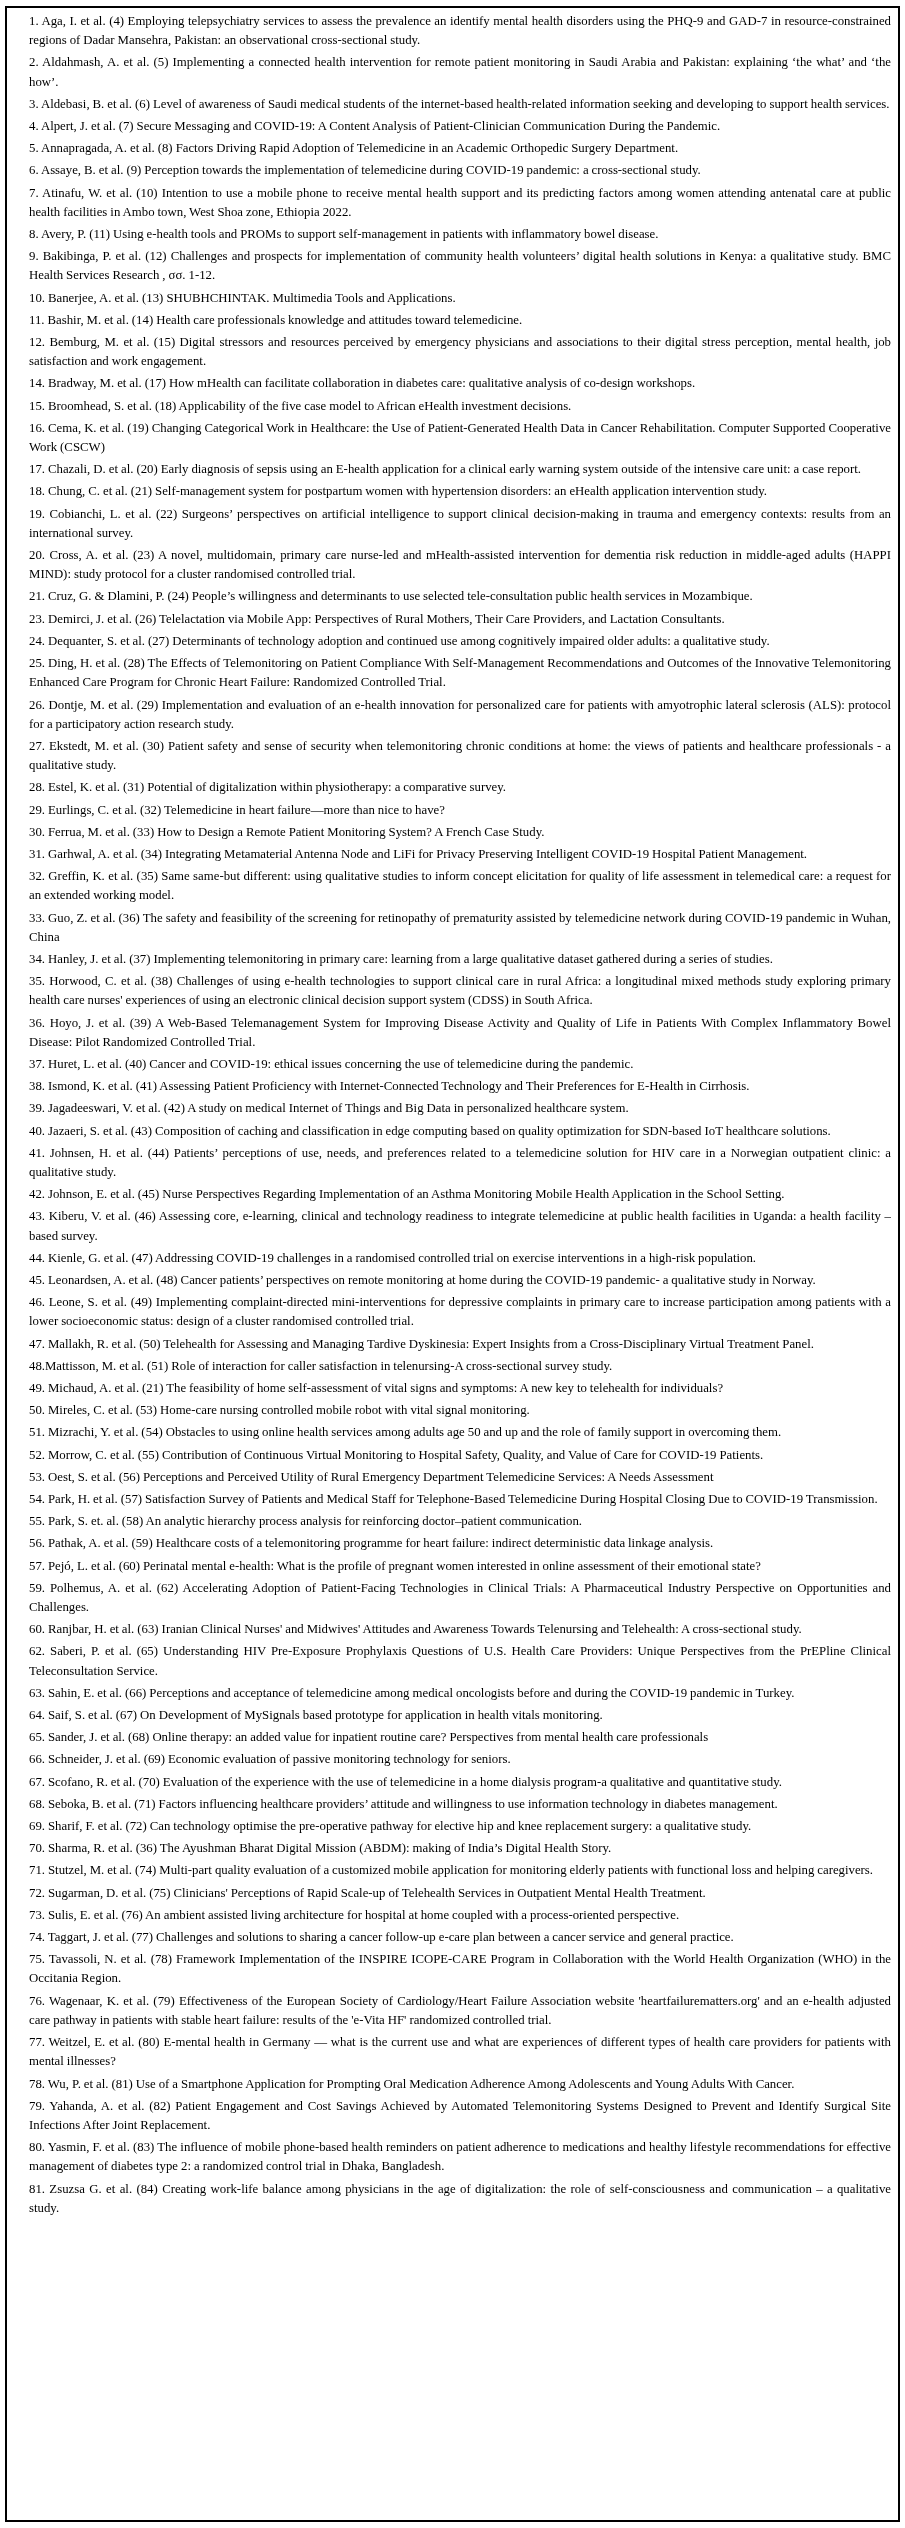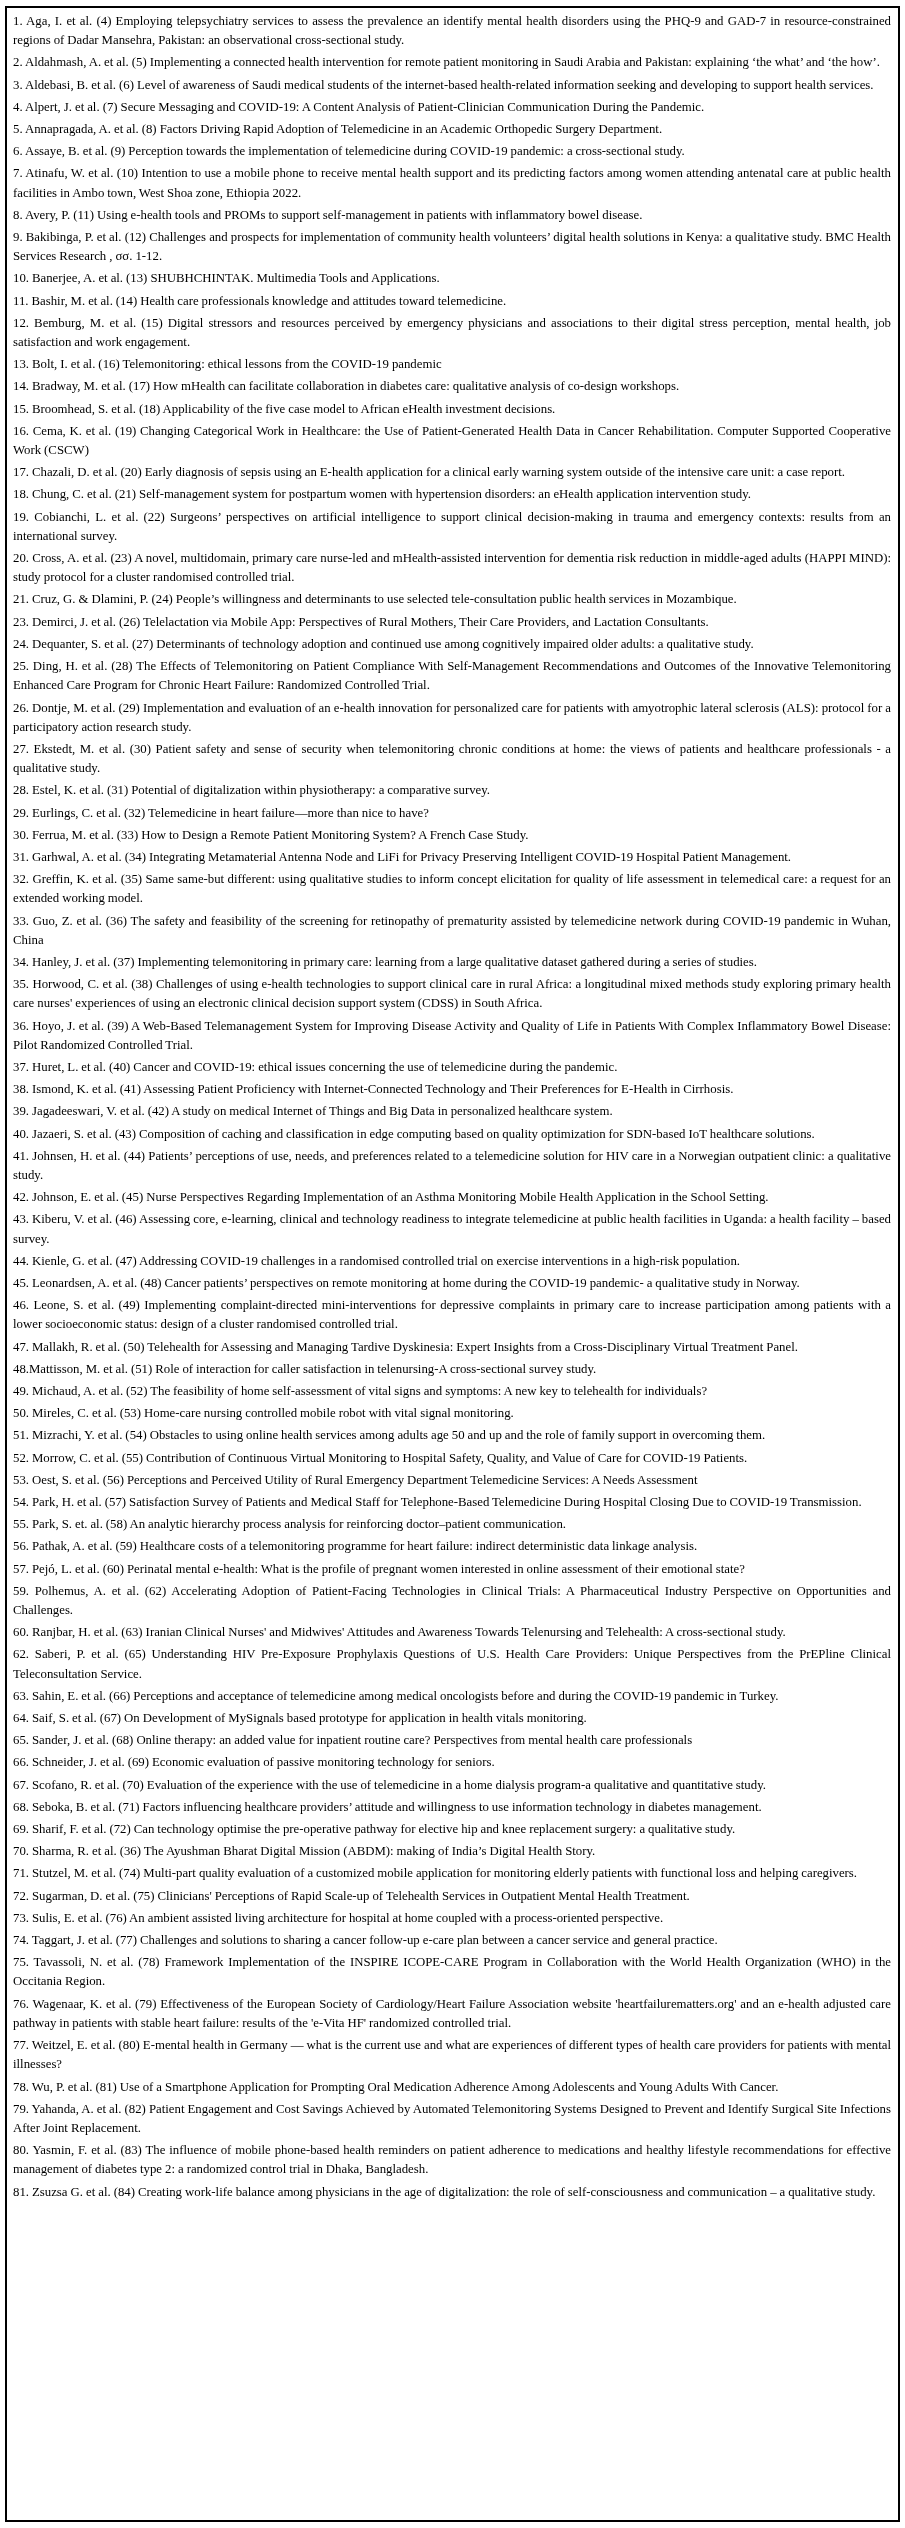--- a/index.html
+++ b/index.html
@@ -14,21 +14,21 @@
     font-family: "Liberation Serif", "DejaVu Serif", serif;
     color: #000000;
   }
   .page-frame {
     position: absolute;
     left: 5px;
     top: 6px;
     right: 5px;
     bottom: 6px;
     border: 2px solid #000000;
-    padding: 4px 7px 4px 6px;
+    padding: 4px 7px 4px 22px;
     box-sizing: border-box;
     overflow: hidden;
     background: #ffffff;
   }
   .ref-list {
     width: 100%;
   }
   .ref-item {
     margin: 0 0 3px 0;
     font-size: 12.8px;
@@ -50,21 +50,20 @@
       <p class="ref-item">3. Aldebasi, B. et al. (6) Level of awareness of Saudi medical students of the internet-based health-related information seeking and developing to support health services.</p>
       <p class="ref-item">4. Alpert, J. et al. (7) Secure Messaging and COVID-19: A Content Analysis of Patient-Clinician Communication During the Pandemic.</p>
       <p class="ref-item">5. Annapragada, A. et al. (8) Factors Driving Rapid Adoption of Telemedicine in an Academic Orthopedic Surgery Department.</p>
       <p class="ref-item">6. Assaye, B. et al. (9) Perception towards the implementation of telemedicine during COVID-19 pandemic: a cross-sectional study.</p>
       <p class="ref-item">7. Atinafu, W. et al. (10) Intention to use a mobile phone to receive mental health support and its predicting factors among women attending antenatal care at public health facilities in Ambo town, West Shoa zone, Ethiopia 2022.</p>
       <p class="ref-item">8. Avery, P. (11) Using e-health tools and PROMs to support self-management in patients with inflammatory bowel disease.</p>
       <p class="ref-item">9. Bakibinga, P. et al. (12) Challenges and prospects for implementation of community health volunteers’ digital health solutions in Kenya: a qualitative study. BMC Health Services Research , σσ. 1-12.</p>
       <p class="ref-item">10. Banerjee, A. et al. (13) SHUBHCHINTAK. Multimedia Tools and Applications.</p>
       <p class="ref-item">11. Bashir, M. et al. (14) Health care professionals knowledge and attitudes toward telemedicine.</p>
       <p class="ref-item">12. Bemburg, M. et al. (15) Digital stressors and resources perceived by emergency physicians and associations to their digital stress perception, mental health, job satisfaction and work engagement.</p>
-      <p class="ref-item">13. Bolt, I. et al. (16) Telemonitoring: ethical lessons from the COVID-19 pandemic</p>
       <p class="ref-item">14. Bradway, M. et al. (17) How mHealth can facilitate collaboration in diabetes care: qualitative analysis of co-design workshops.</p>
       <p class="ref-item">15. Broomhead, S. et al. (18) Applicability of the five case model to African eHealth investment decisions.</p>
       <p class="ref-item">16. Cema, K. et al. (19) Changing Categorical Work in Healthcare: the Use of Patient-Generated Health Data in Cancer Rehabilitation. Computer Supported Cooperative Work (CSCW)</p>
       <p class="ref-item">17. Chazali, D. et al. (20) Early diagnosis of sepsis using an E-health application for a clinical early warning system outside of the intensive care unit: a case report.</p>
       <p class="ref-item">18. Chung, C. et al. (21) Self-management system for postpartum women with hypertension disorders: an eHealth application intervention study.</p>
       <p class="ref-item">19. Cobianchi, L. et al. (22) Surgeons’ perspectives on artificial intelligence to support clinical decision-making in trauma and emergency contexts: results from an international survey.</p>
       <p class="ref-item">20. Cross, A. et al. (23) A novel, multidomain, primary care nurse-led and mHealth-assisted intervention for dementia risk reduction in middle-aged adults (HAPPI MIND): study protocol for a cluster randomised controlled trial.</p>
       <p class="ref-item">21. Cruz, G. &amp; Dlamini, P. (24) People’s willingness and determinants to use selected tele-consultation public health services in Mozambique.</p>
       <p class="ref-item">23. Demirci, J. et al. (26) Telelactation via Mobile App: Perspectives of Rural Mothers, Their Care Providers, and Lactation Consultants.</p>
       <p class="ref-item">24. Dequanter, S. et al. (27) Determinants of technology adoption and continued use among cognitively impaired older adults: a qualitative study.</p>
@@ -85,21 +84,21 @@
       <p class="ref-item">39. Jagadeeswari, V. et al. (42) A study on medical Internet of Things and Big Data in personalized healthcare system.</p>
       <p class="ref-item">40. Jazaeri, S. et al. (43) Composition of caching and classification in edge computing based on quality optimization for SDN-based IoT healthcare solutions.</p>
       <p class="ref-item">41. Johnsen, H. et al. (44) Patients’ perceptions of use, needs, and preferences related to a telemedicine solution for HIV care in a Norwegian outpatient clinic: a qualitative study.</p>
       <p class="ref-item">42. Johnson, E. et al. (45) Nurse Perspectives Regarding Implementation of an Asthma Monitoring Mobile Health Application in the School Setting.</p>
       <p class="ref-item">43. Kiberu, V. et al. (46) Assessing core, e-learning, clinical and technology readiness to integrate telemedicine at public health facilities in Uganda: a health facility – based survey.</p>
       <p class="ref-item">44. Kienle, G. et al. (47) Addressing COVID-19 challenges in a randomised controlled trial on exercise interventions in a high-risk population.</p>
       <p class="ref-item">45. Leonardsen, A. et al. (48) Cancer patients’ perspectives on remote monitoring at home during the COVID-19 pandemic- a qualitative study in Norway.</p>
       <p class="ref-item">46. Leone, S. et al. (49) Implementing complaint-directed mini-interventions for depressive complaints in primary care to increase participation among patients with a lower socioeconomic status: design of a cluster randomised controlled trial.</p>
       <p class="ref-item">47. Mallakh, R. et al. (50) Telehealth for Assessing and Managing Tardive Dyskinesia: Expert Insights from a Cross-Disciplinary Virtual Treatment Panel.</p>
       <p class="ref-item">48.Mattisson, M. et al. (51) Role of interaction for caller satisfaction in telenursing-A cross-sectional survey study.</p>
-      <p class="ref-item">49. Michaud, A. et al. (52) The feasibility of home self-assessment of vital signs and symptoms: A new key to telehealth for individuals?</p>
+      <p class="ref-item">49. Michaud, A. et al. (21) The feasibility of home self-assessment of vital signs and symptoms: A new key to telehealth for individuals?</p>
       <p class="ref-item">50. Mireles, C. et al. (53) Home-care nursing controlled mobile robot with vital signal monitoring.</p>
       <p class="ref-item">51. Mizrachi, Y. et al. (54) Obstacles to using online health services among adults age 50 and up and the role of family support in overcoming them.</p>
       <p class="ref-item">52. Morrow, C. et al. (55) Contribution of Continuous Virtual Monitoring to Hospital Safety, Quality, and Value of Care for COVID-19 Patients.</p>
       <p class="ref-item">53. Oest, S. et al. (56) Perceptions and Perceived Utility of Rural Emergency Department Telemedicine Services: A Needs Assessment</p>
       <p class="ref-item">54. Park, H. et al. (57) Satisfaction Survey of Patients and Medical Staff for Telephone-Based Telemedicine During Hospital Closing Due to COVID-19 Transmission.</p>
       <p class="ref-item">55. Park, S. et. al. (58) An analytic hierarchy process analysis for reinforcing doctor–patient communication.</p>
       <p class="ref-item">56. Pathak, A. et al. (59) Healthcare costs of a telemonitoring programme for heart failure: indirect deterministic data linkage analysis.</p>
       <p class="ref-item">57. Pejó, L. et al. (60) Perinatal mental e-health: What is the profile of pregnant women interested in online assessment of their emotional state?</p>
       <p class="ref-item">59. Polhemus, A. et al. (62) Accelerating Adoption of Patient-Facing Technologies in Clinical Trials: A Pharmaceutical Industry Perspective on Opportunities and Challenges.</p>
       <p class="ref-item">60. Ranjbar, H. et al. (63) Iranian Clinical Nurses' and Midwives' Attitudes and Awareness Towards Telenursing and Telehealth: A cross-sectional study.</p>

